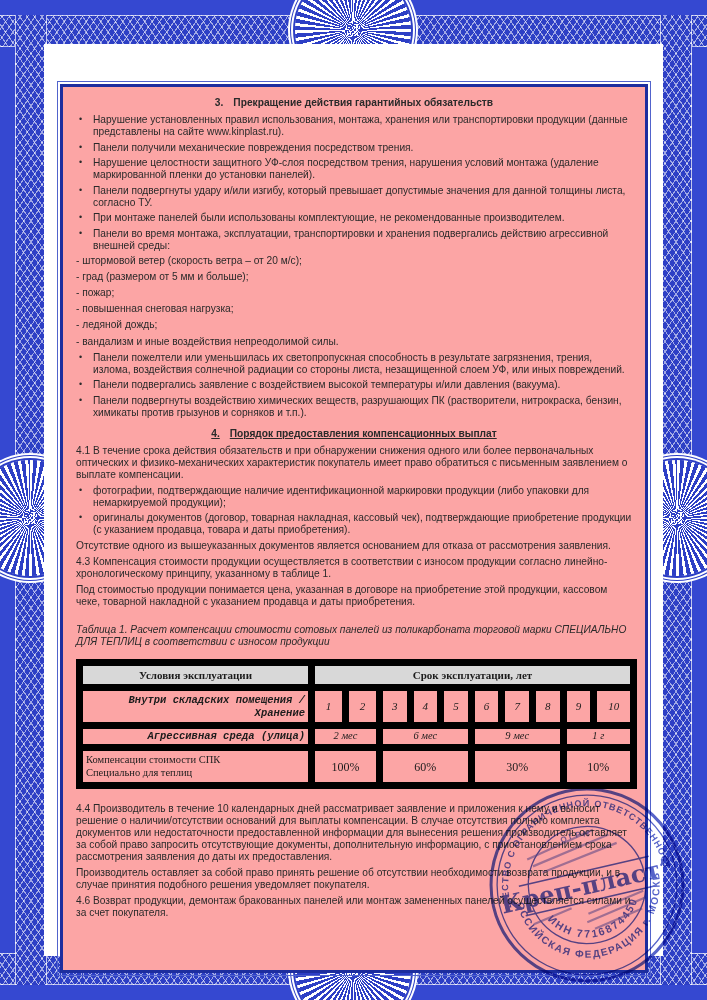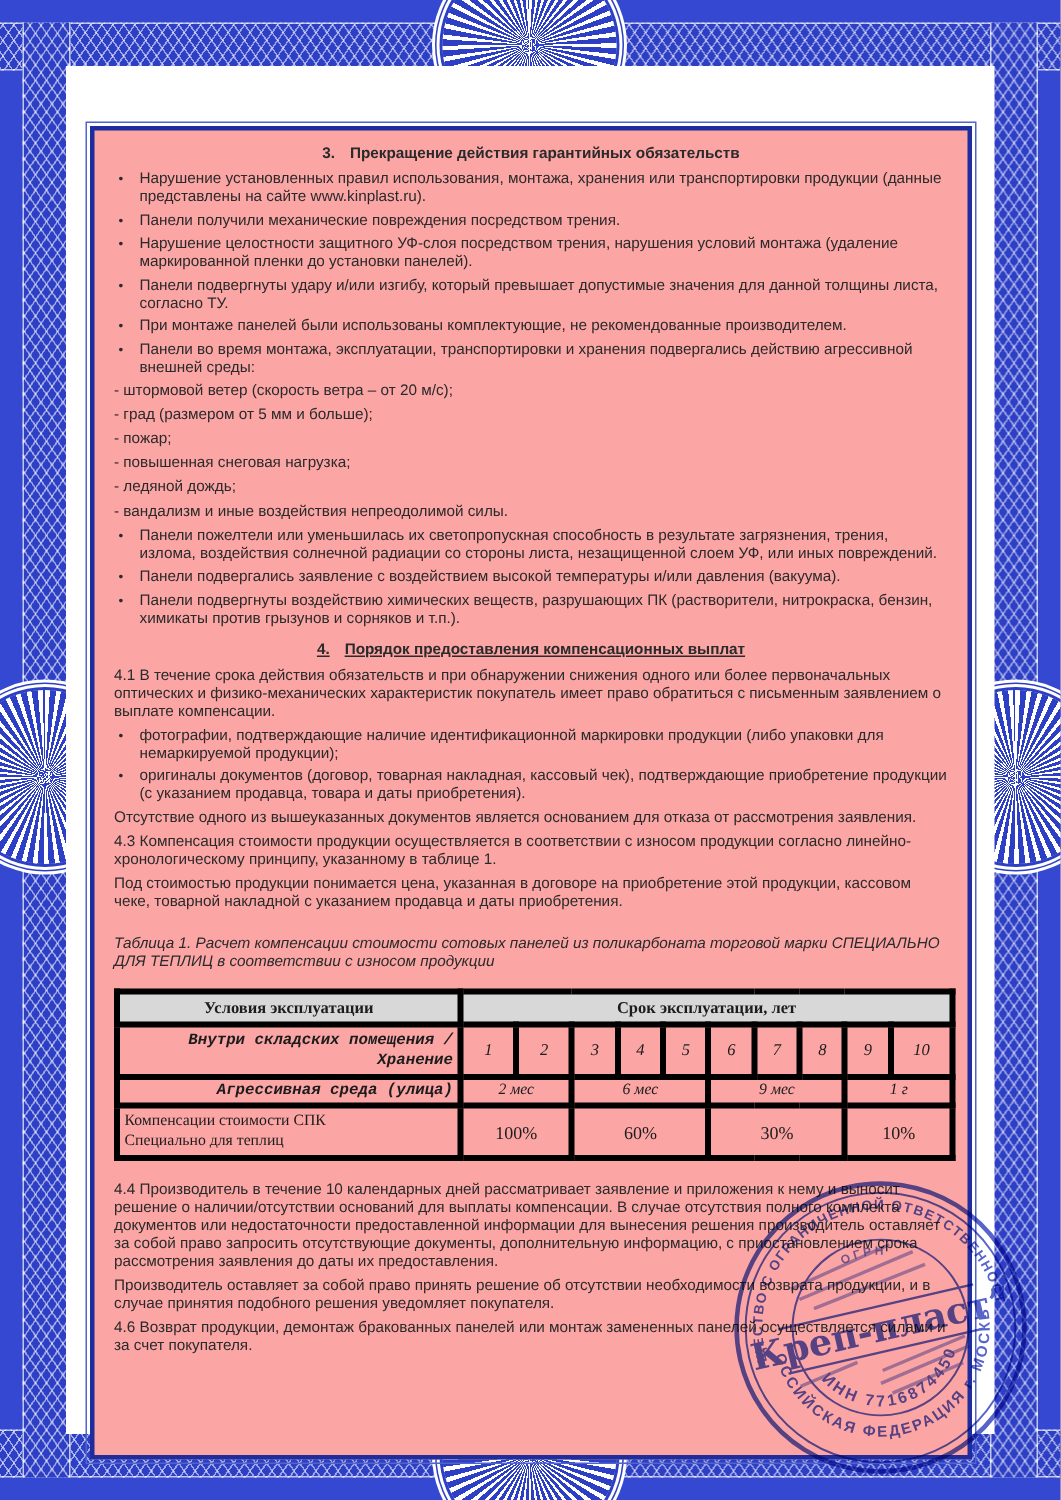--- a/index.html
+++ b/index.html
@@ -39,21 +39,21 @@
   .h-center .num{margin-right:10px;}
   .li{display:flex;margin:0 0 3.5px 0;}
   .li .b{width:14px;min-width:14px;padding-left:3px;font-size:9px;}
   .li .t{flex:1;}
   .dash{margin:0 0 4px 0;}
   p.para{margin:0 0 4px 0;}
   .caption{font-style:italic;margin:16px 0 11px 0;}
   
   table.t1{border-collapse:collapse;width:561px;margin:0 0 14px 0;
     font-family:"Liberation Serif",serif;font-size:10.5px;color:#1c1c1c;}
-  table.t1 td,table.t1 th{border:4px solid #000000;padding:1px 3px;text-align:center;vertical-align:middle;}
+  table.t1 td,table.t1 th{border:7px solid #000000;padding:1px 3px;text-align:center;vertical-align:middle;}
   table.t1{border:2px solid #3c3c3c;}
   .t1 .hdr{background:#d8d8d8;font-weight:bold;font-size:11px;height:16px;}
   .t1 .lbl{text-align:right;font-weight:bold;font-style:italic;font-family:Liberation Mono, monospace;}
   .t1 .yr{font-style:italic;font-size:11px;}
   .t1 .street-val{font-style:italic;}
   .t1 .comp-lbl{text-align:left;}
   .t1 .comp-val{font-size:12px;}
   .t1 .row-storage td{height:29px;}
   .t1 .row-street td{height:13px;}
   .t1 .row-comp td{height:29px;}

